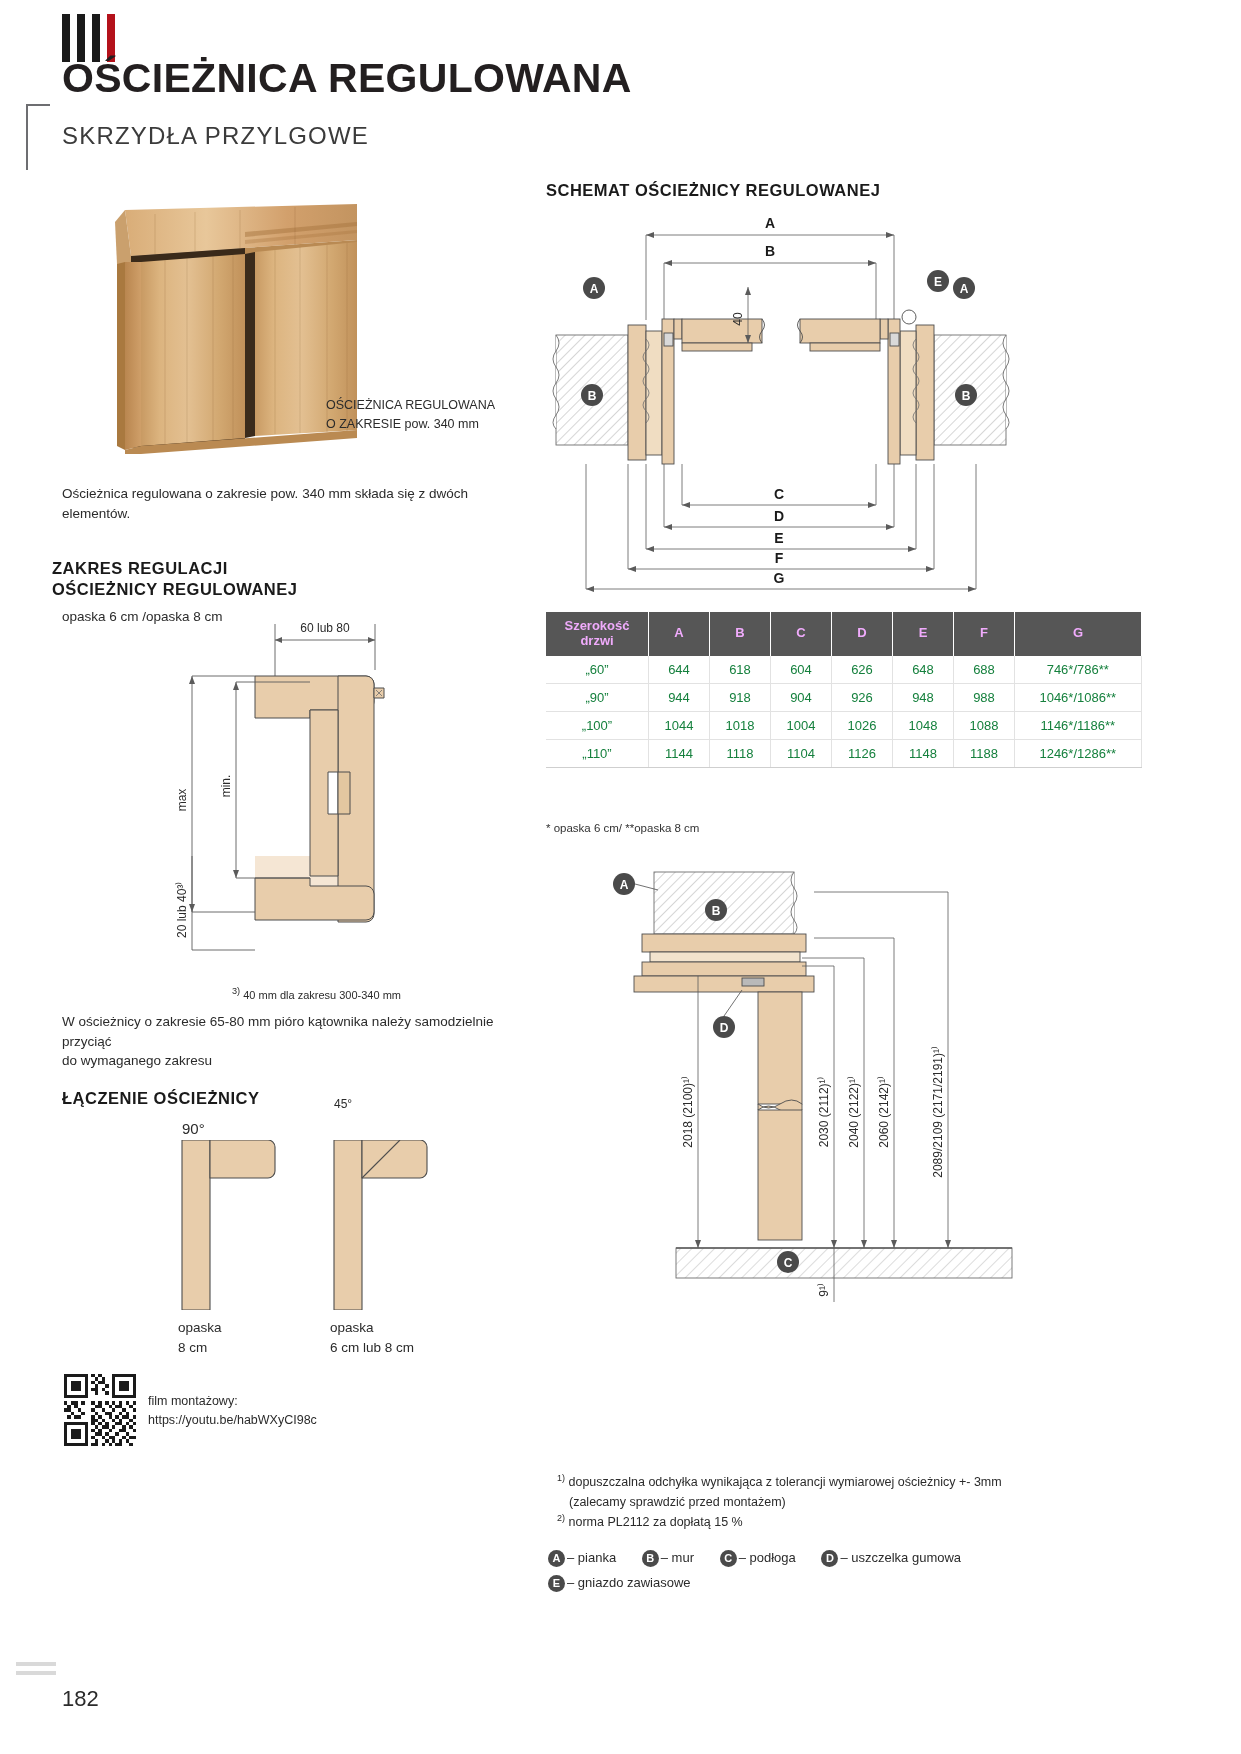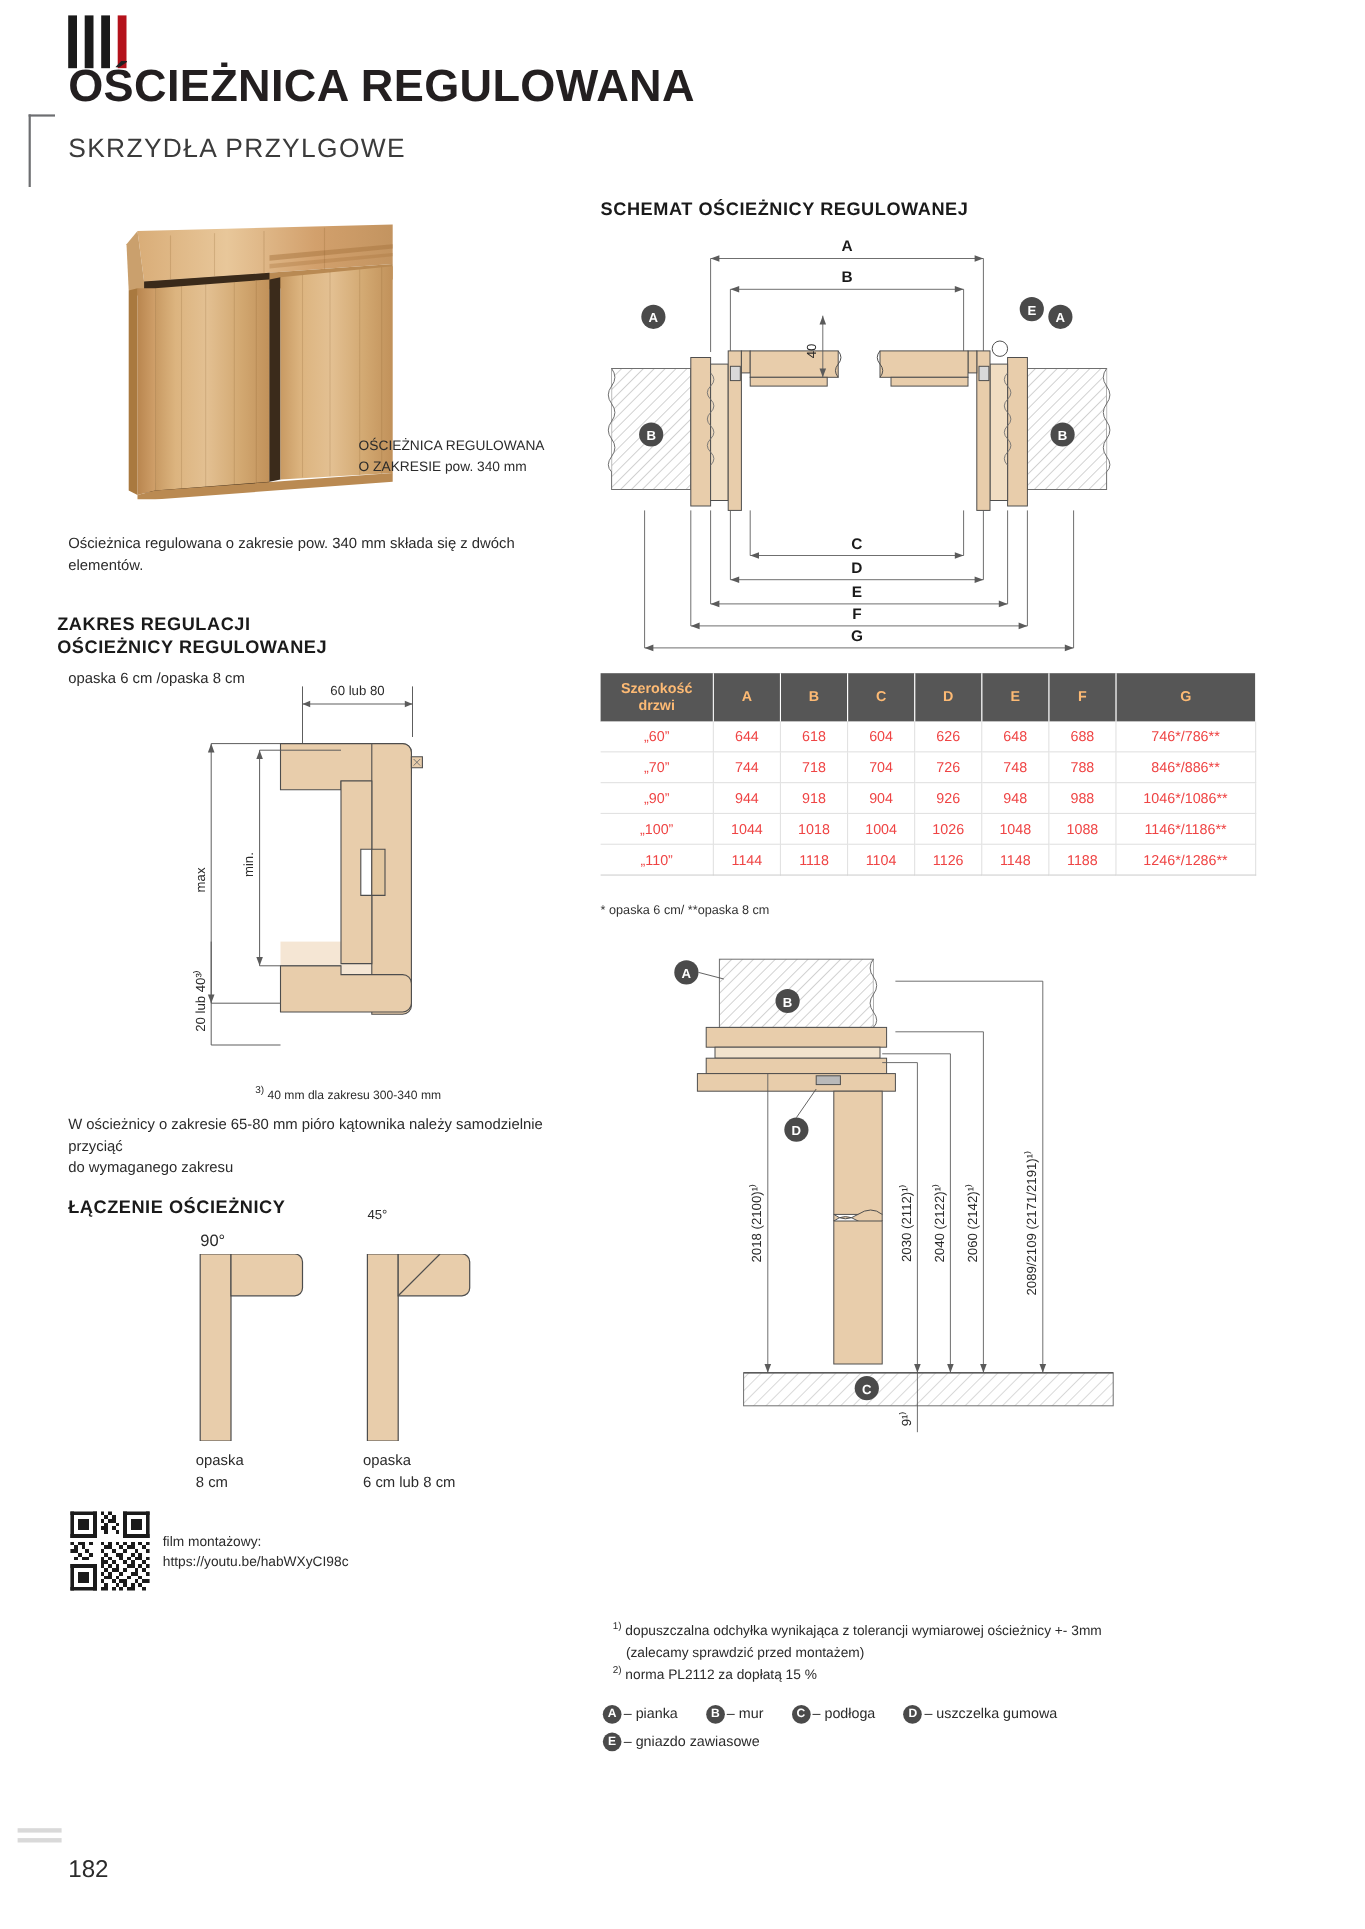--- a/index.html
+++ b/index.html
@@ -48,26 +48,26 @@
     font-size:12.5px; line-height:1.5; color:#2b2b2b;
   }
 
   
   .diagram { position:absolute; }
   .diagram svg { display:block; }
 
   
   .tbl { position:absolute; left:546px; top:612px; border-collapse:collapse; }
   .tbl th {
-    background:#565656; color:#fdba74; font-size:13px; font-weight:700;
+    background:#565656; color:#f0abfc; font-size:13px; font-weight:700;
     padding:7px 4px; border-right:1px solid #fff; line-height:1.15;
   }
   .tbl th:last-child { border-right:none; }
   .tbl td {
-    font-size:13px; text-align:center; padding:6px 4px; color:#ef4444;
+    font-size:13px; text-align:center; padding:6px 4px; color:#15803d;
     border-bottom:1px solid #e2e2e2; border-right:1px solid #e2e2e2;
     background:#fff;
   }
   .tbl tr td:first-child { text-align:center; }
   .tbl td:last-child { border-right:1px solid #e2e2e2; }
   .tbl tr:last-child td { border-bottom:1px solid #cfcfcf; }
   .tbl-note { position:absolute; left:546px; top:822px; font-size:11.5px; color:#333; }
 
   
   .badge {
@@ -549,30 +549,20 @@
         <td>„60”</td>
         <td>644</td>
         <td>618</td>
         <td>604</td>
         <td>626</td>
         <td>648</td>
         <td>688</td>
         <td>746*/786**</td>
       </tr>
       <tr>
-        <td>„70”</td>
-        <td>744</td>
-        <td>718</td>
-        <td>704</td>
-        <td>726</td>
-        <td>748</td>
-        <td>788</td>
-        <td>846*/886**</td>
-      </tr>
-      <tr>
         <td>„90”</td>
         <td>944</td>
         <td>918</td>
         <td>904</td>
         <td>926</td>
         <td>948</td>
         <td>988</td>
         <td>1046*/1086**</td>
       </tr>
       <tr>

